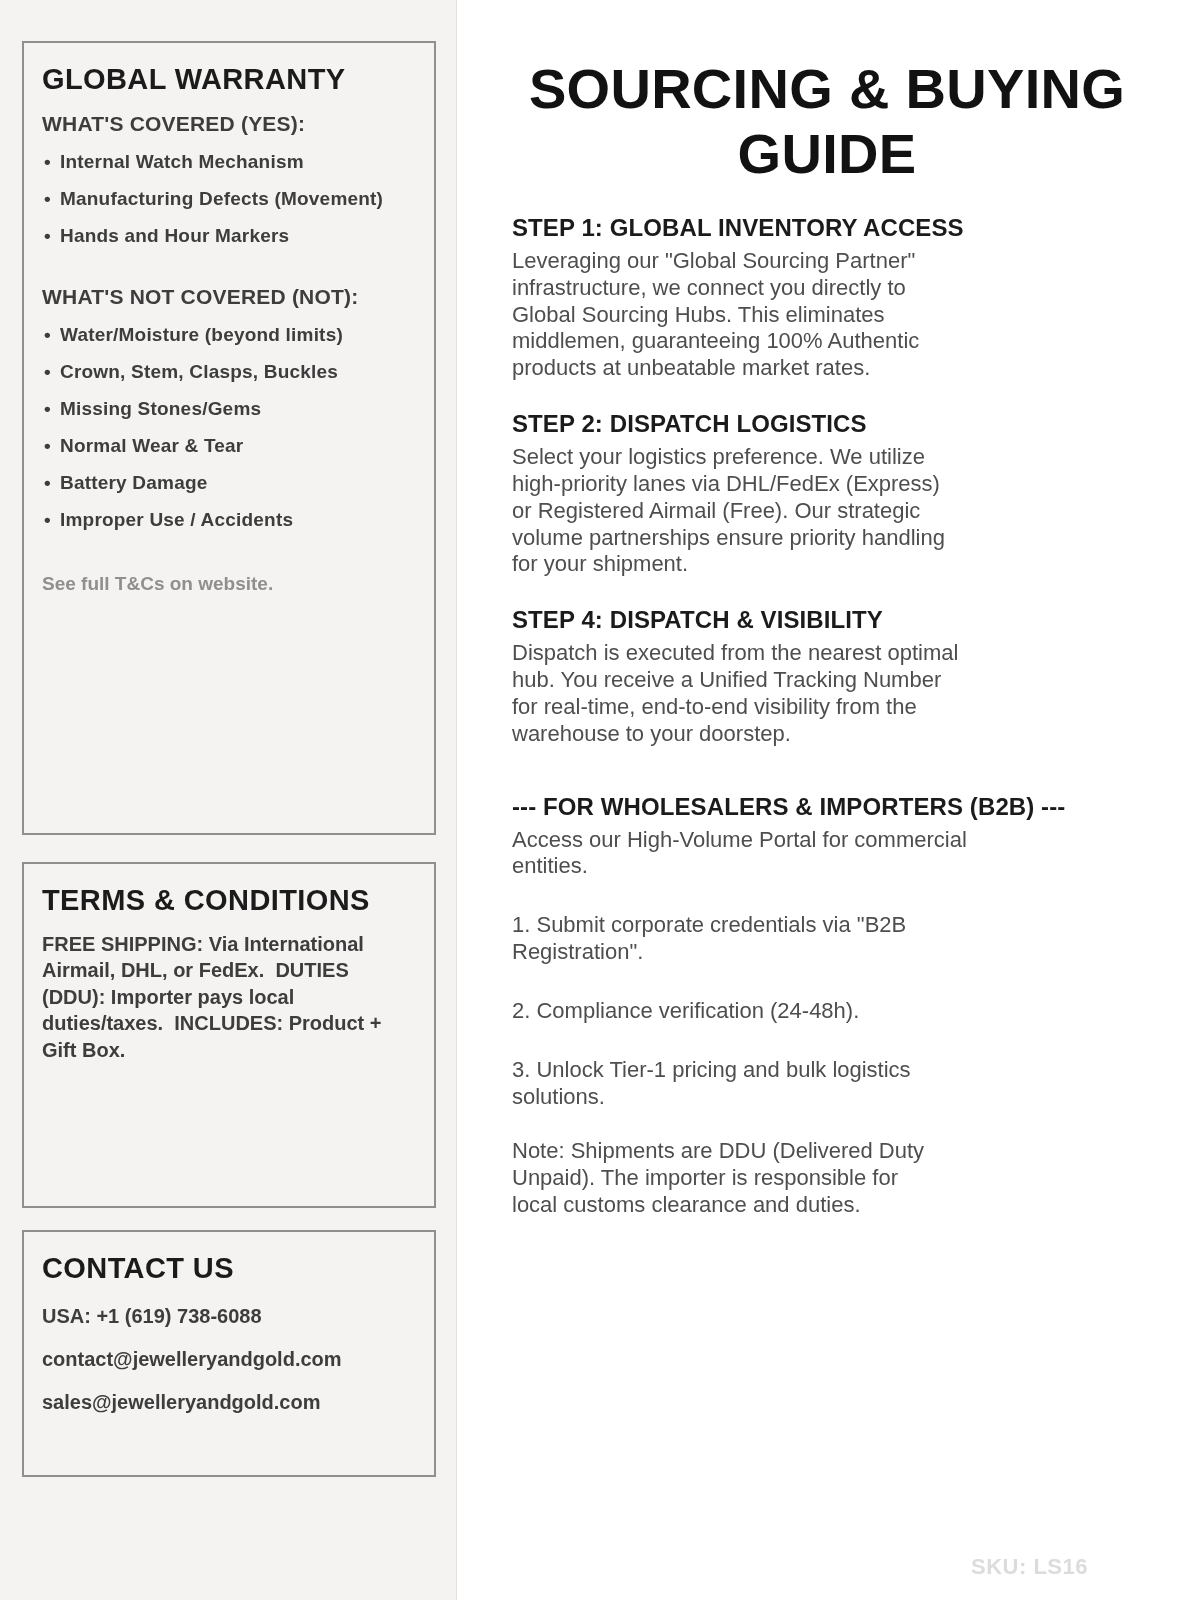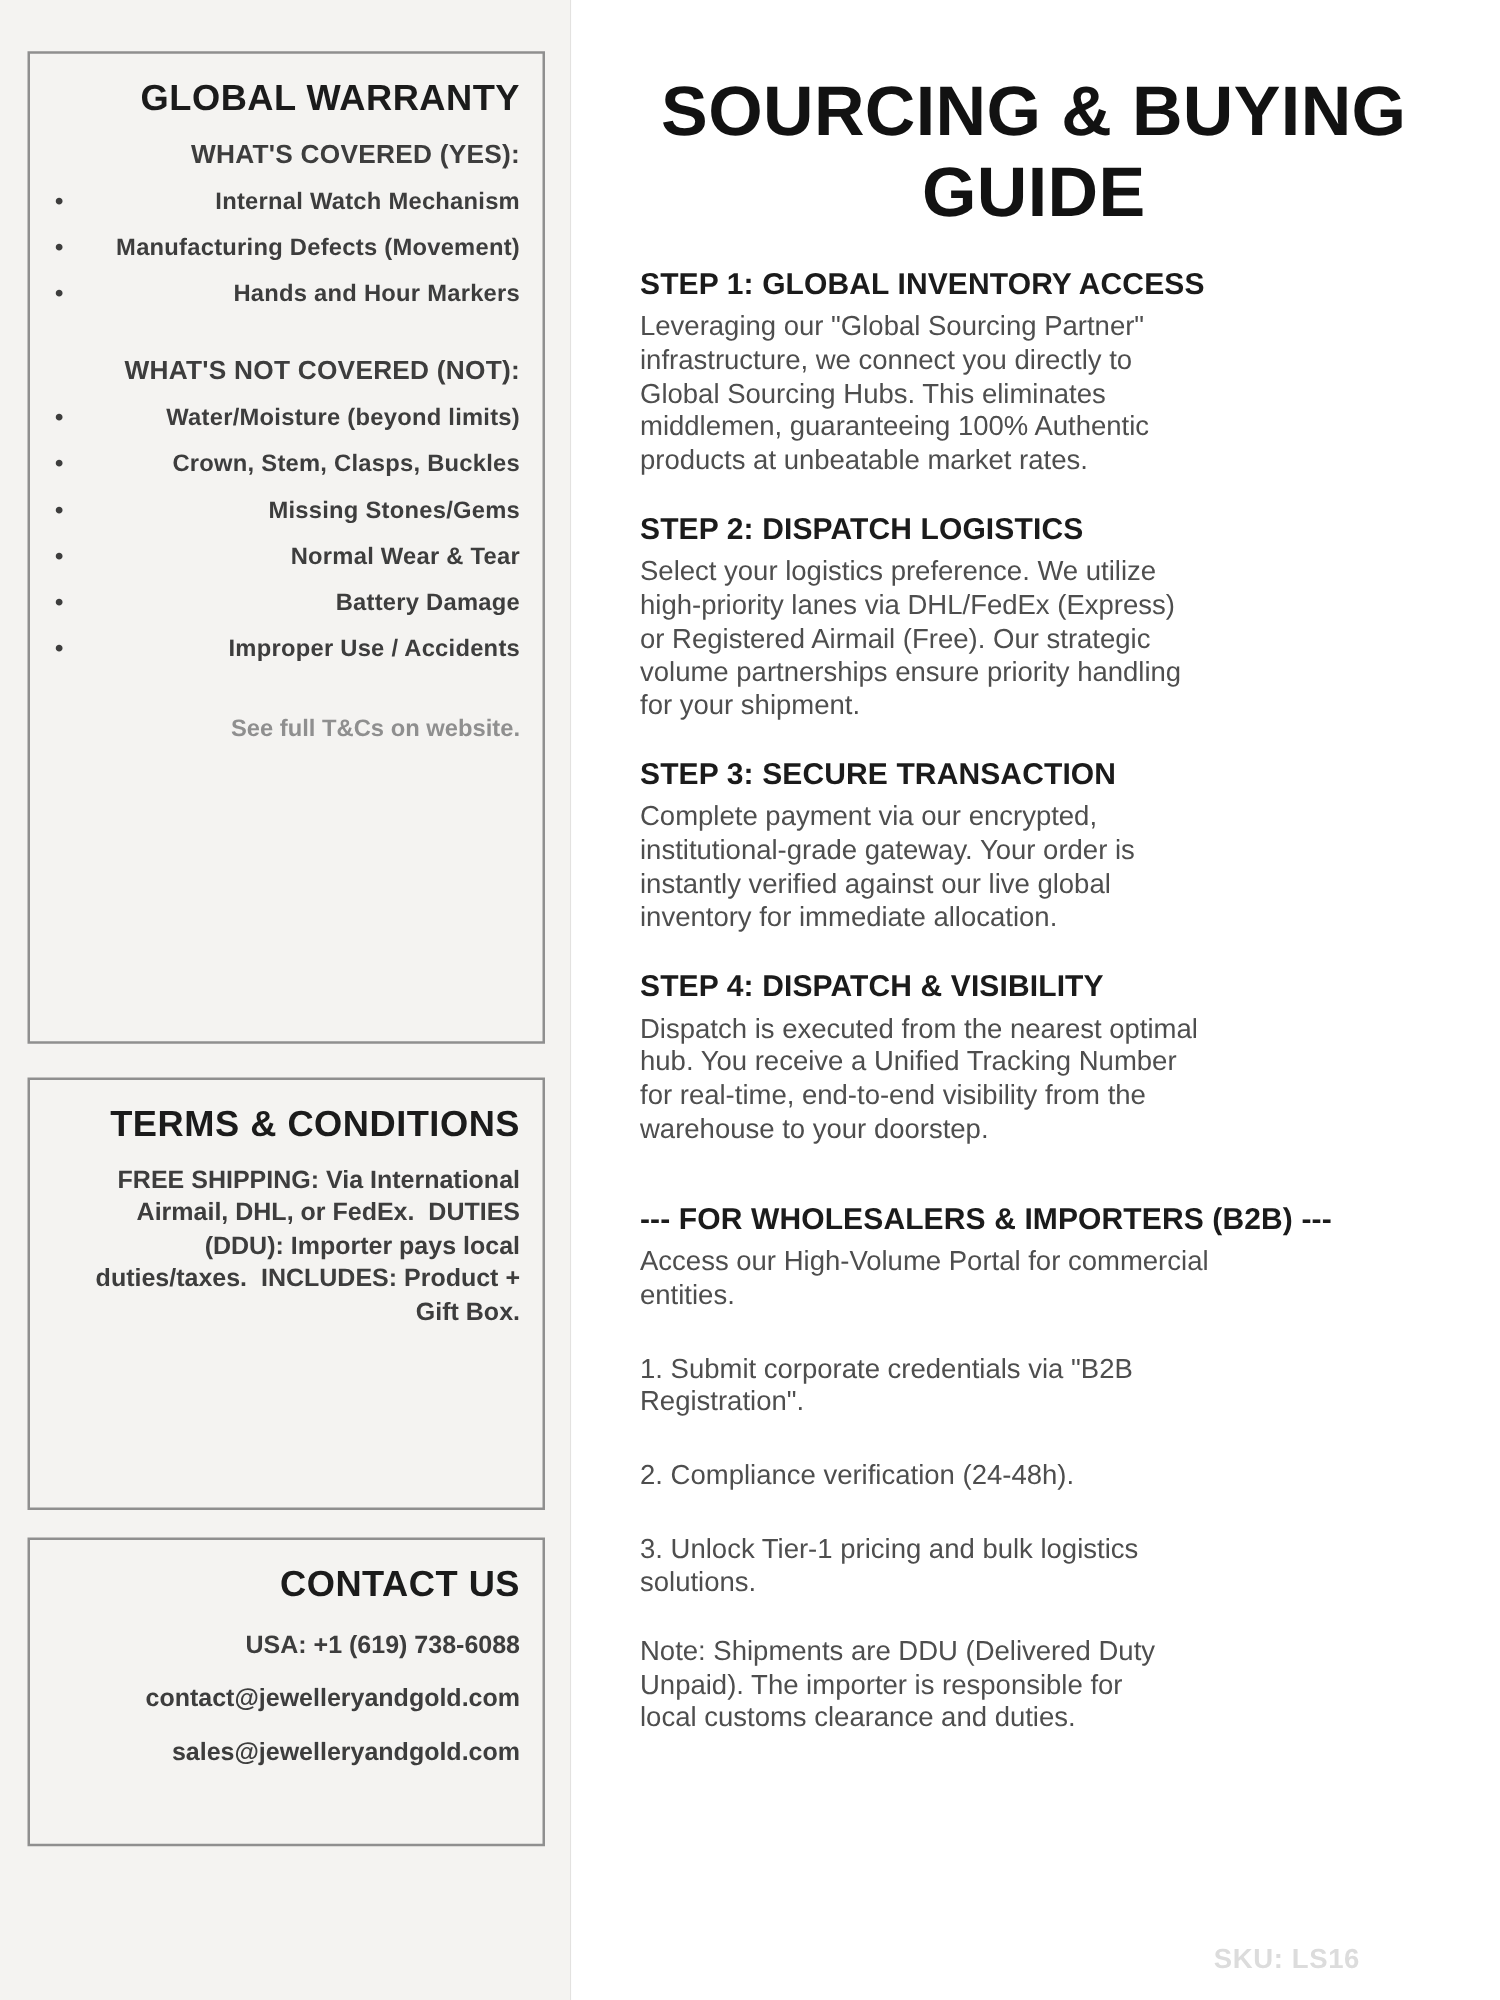--- a/index.html
+++ b/index.html
@@ -19,21 +19,20 @@
     width:1200px;height:1600px;position:relative;overflow:hidden;
     background:var(--page_bg);
     font-family:"Liberation Sans", sans-serif;
   }
 
   
   .sidebar{
     position:absolute;left:0;top:0;width:457px;height:1600px;
     background:var(--sidebar_bg);
     border-right:1px solid var(--divider);
-    text-align:right;
   }
   .card{
     margin-left:22px;width:414px;
     border:2px solid var(--card_border);
     background:var(--sidebar_bg);
     padding:20px 18px;
   }
   .card--warranty{margin-top:41px;height:794px;}
   .card--terms{margin-top:27px;height:346px;}
   .card--contact{margin-top:22px;height:247px;}
@@ -148,27 +147,20 @@
 
     <div class="step">
       <div class="step-heading">STEP 2: DISPATCH LOGISTICS</div>
       <div class="step-body">Select your logistics preference. We utilize
 high-priority lanes via DHL/FedEx (Express)
 or Registered Airmail (Free). Our strategic
 volume partnerships ensure priority handling
 for your shipment.</div>
     </div>
 
-    <div class="step">
-      <div class="step-heading">STEP 3: SECURE TRANSACTION</div>
-      <div class="step-body">Complete payment via our encrypted,
-institutional-grade gateway. Your order is
-instantly verified against our live global
-inventory for immediate allocation.</div>
-    </div>
 
     <div class="step">
       <div class="step-heading">STEP 4: DISPATCH &amp; VISIBILITY</div>
       <div class="step-body">Dispatch is executed from the nearest optimal
 hub. You receive a Unified Tracking Number
 for real-time, end-to-end visibility from the
 warehouse to your doorstep.</div>
     </div>
 
     <div class="step-heading b2b-heading">--- FOR WHOLESALERS &amp; IMPORTERS (B2B) ---</div>

